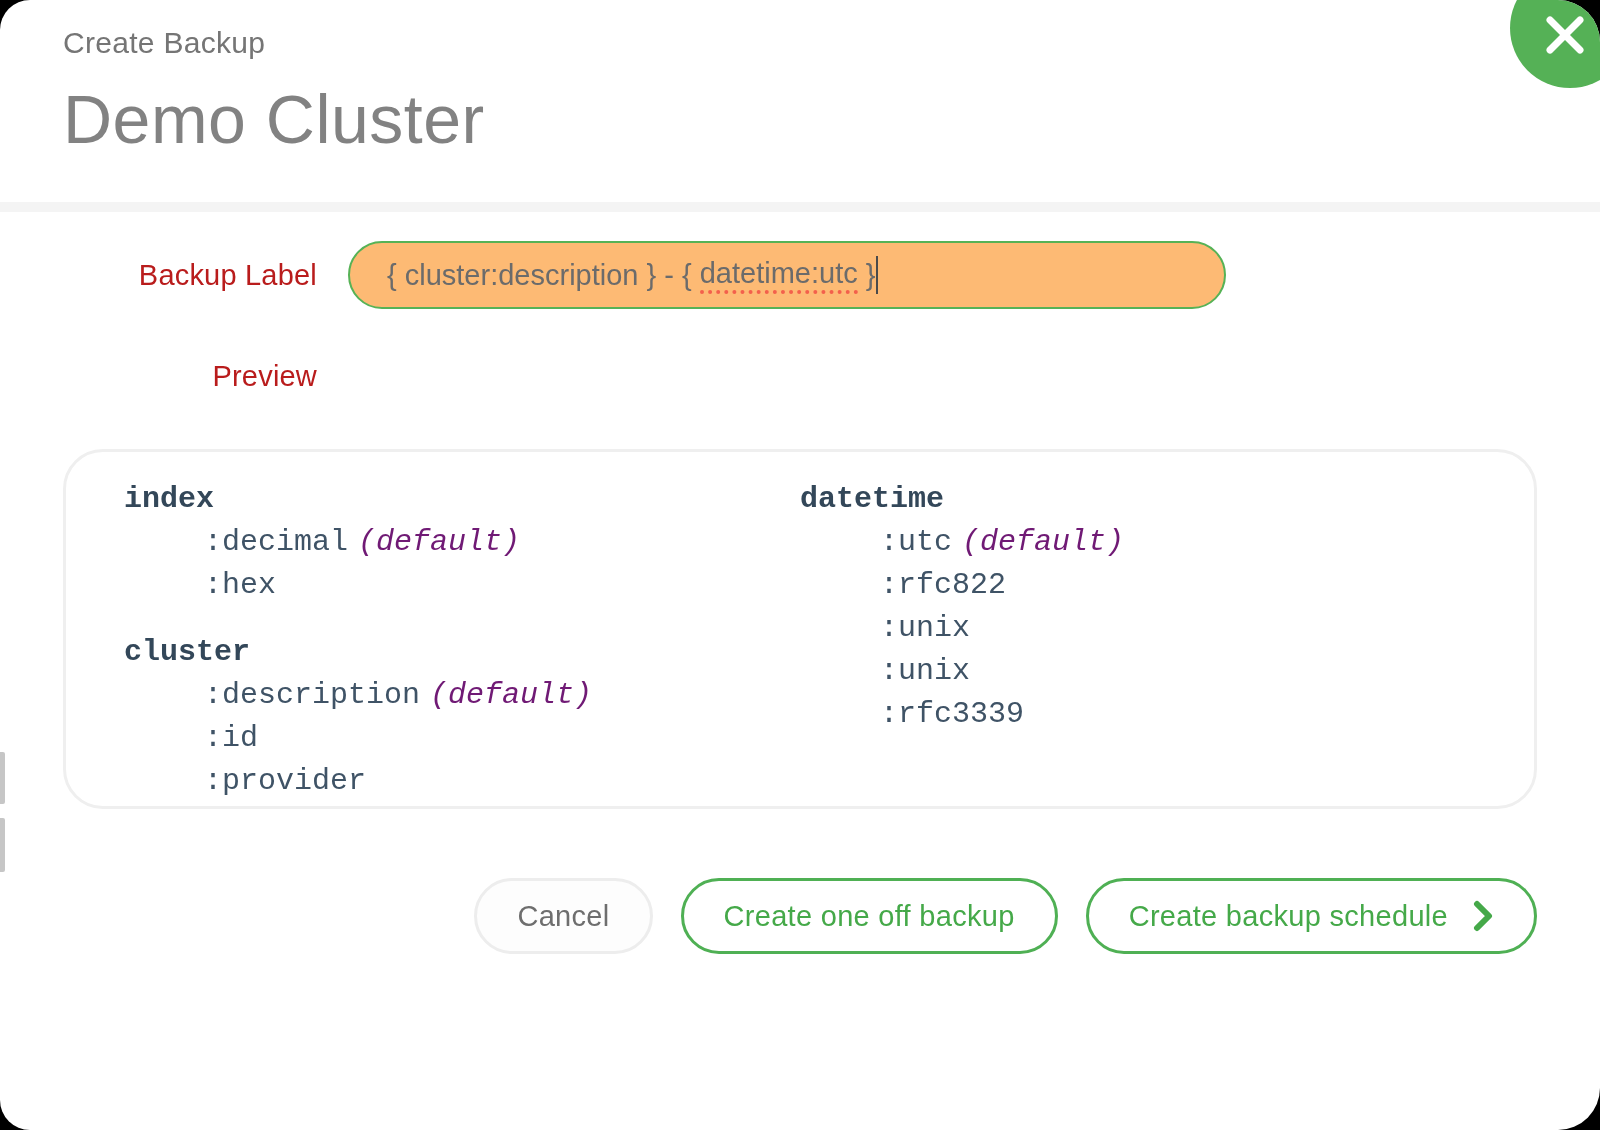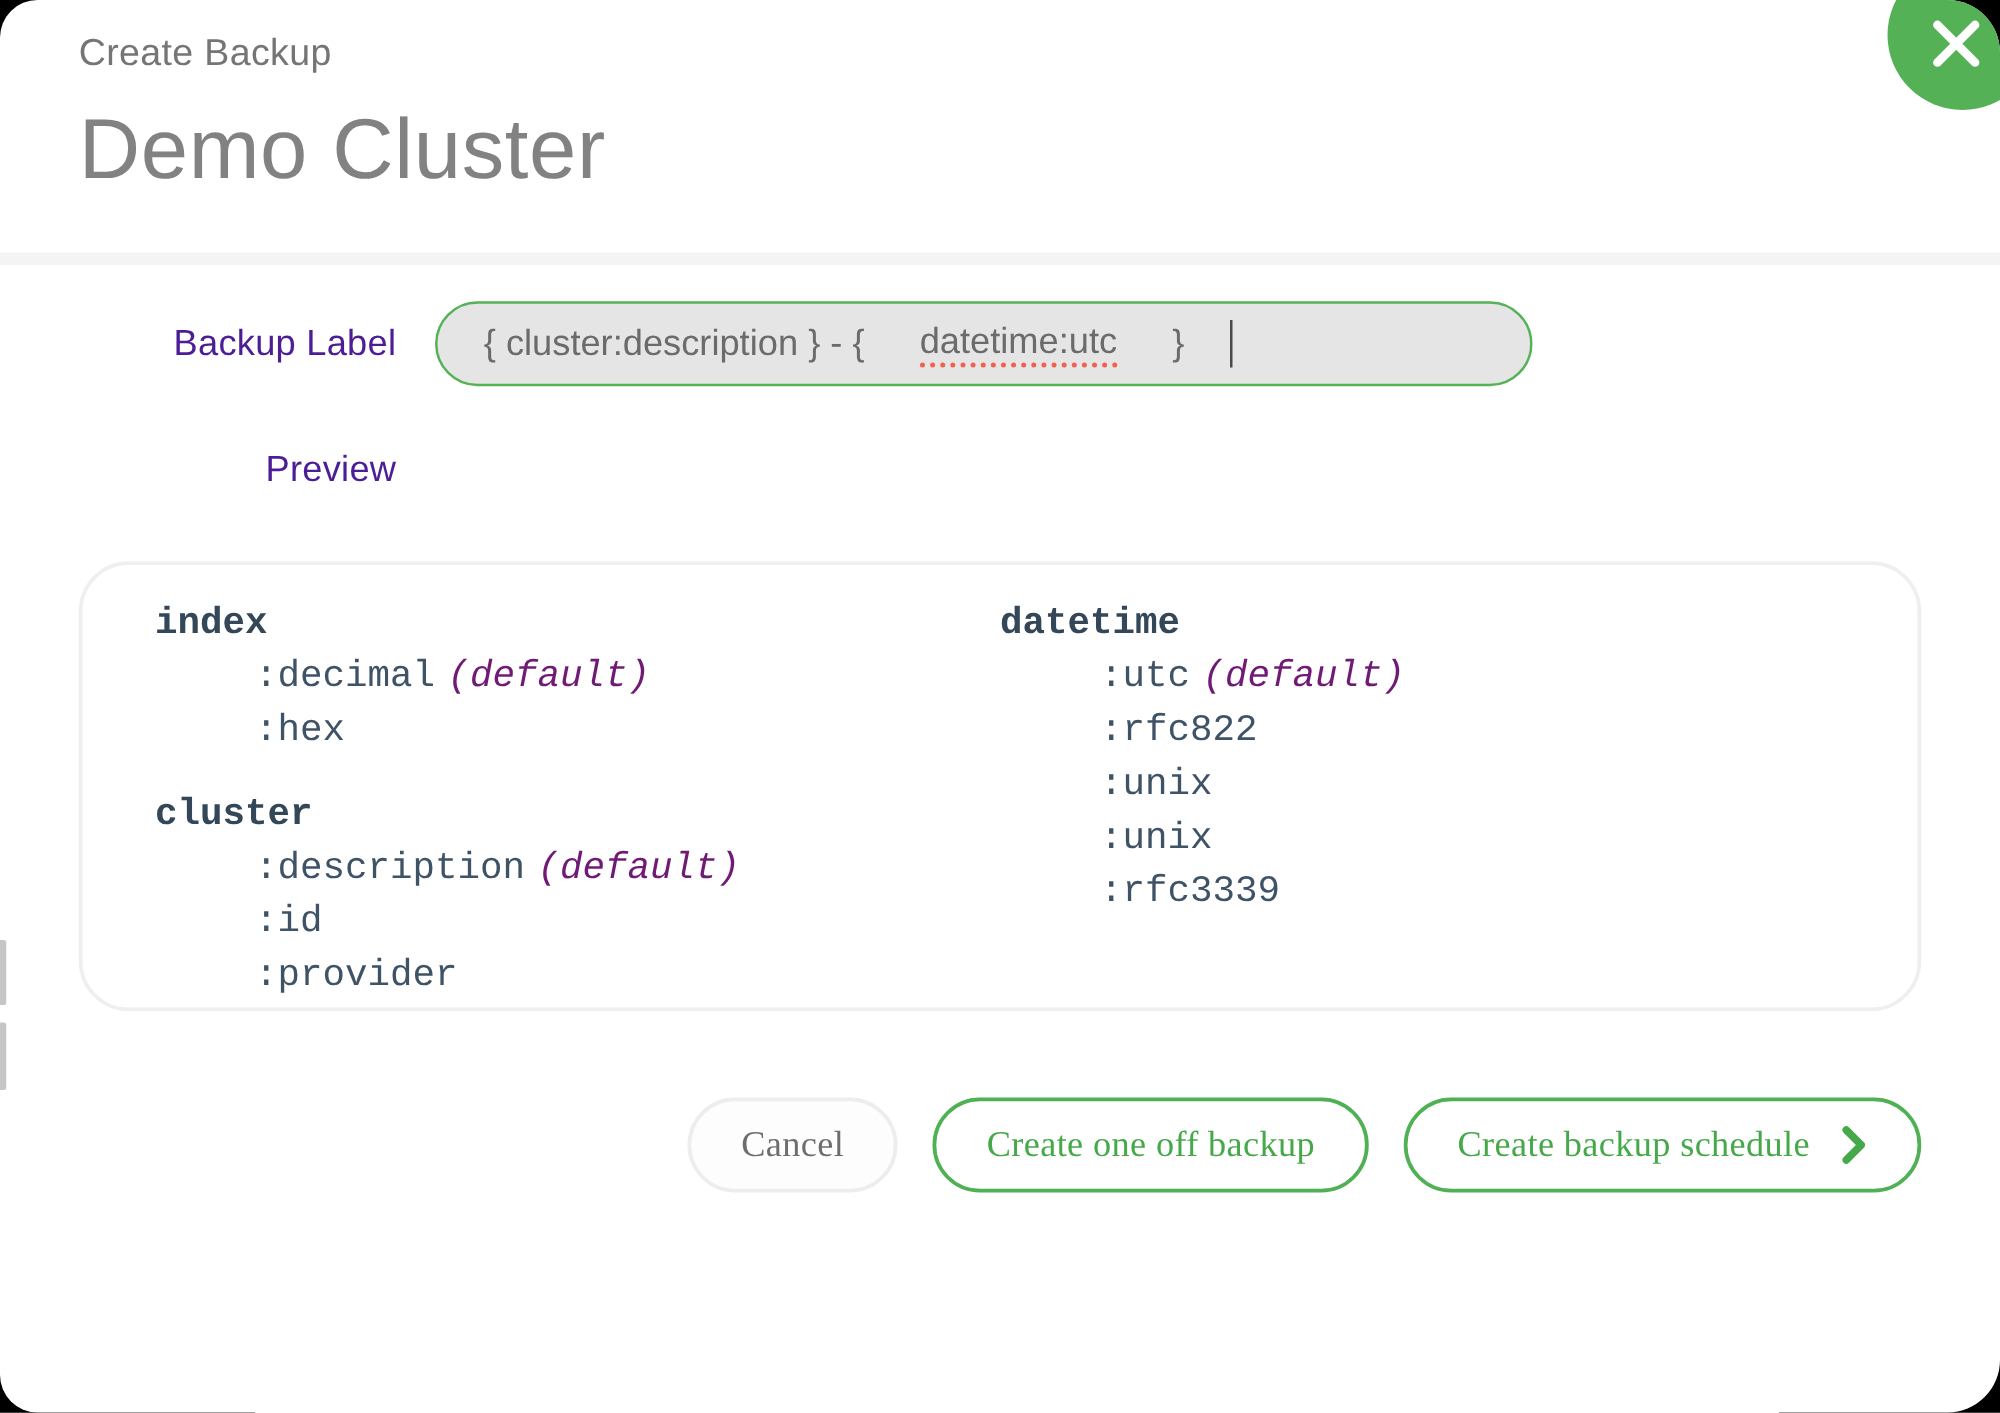--- a/index.html
+++ b/index.html
@@ -64,40 +64,39 @@
   .form-area { margin-top: 29px; }
   .row {
     display: flex;
     align-items: center;
     margin-bottom: 51px;
   }
   .row-label {
     width: 317px;
     text-align: right;
     font-size: 29px;
-    color: #4c1d95;
+    color: #b91c1c;
     flex: none;
     letter-spacing: 0.2px;
   }
   .field { margin-left: 31px; }
   .label-input {
     width: 878px;
     height: 68px;
     box-sizing: border-box;
     border: 2px solid #56b256;
     border-radius: 34px;
     display: flex;
     align-items: center;
     padding: 0 30px 0 37px;
     font-size: 29px;
     color: #6b6b6b;
     white-space: pre;
-    background: #e5e5e5;
+    background: #fdba74;
     cursor: text;
-    gap: 36px;
   }
   .misspelled {
     display: inline-block;
     border-bottom: 4px dotted #f3604c;
     padding-bottom: 0px;
   }
   .caret {
     display: inline-block;
     width: 2px;
     height: 38px;
@@ -156,21 +155,20 @@
     display: flex;
     align-items: center;
     justify-content: center;
     font-size: 29px;
     font-weight: 500;
     letter-spacing: 0.3px;
     box-sizing: border-box;
     background: #fff;
     cursor: pointer;
     user-select: none;
-    font-family: Liberation Serif, serif;
   }
   .btn-cancel {
     border: 3px solid #ededed;
     color: #6e6e6e;
     padding: 0 40px;
     background: #fdfdfd;
   }
   .btn-green {
     border: 3px solid #4fb054;
     color: #45a949;

